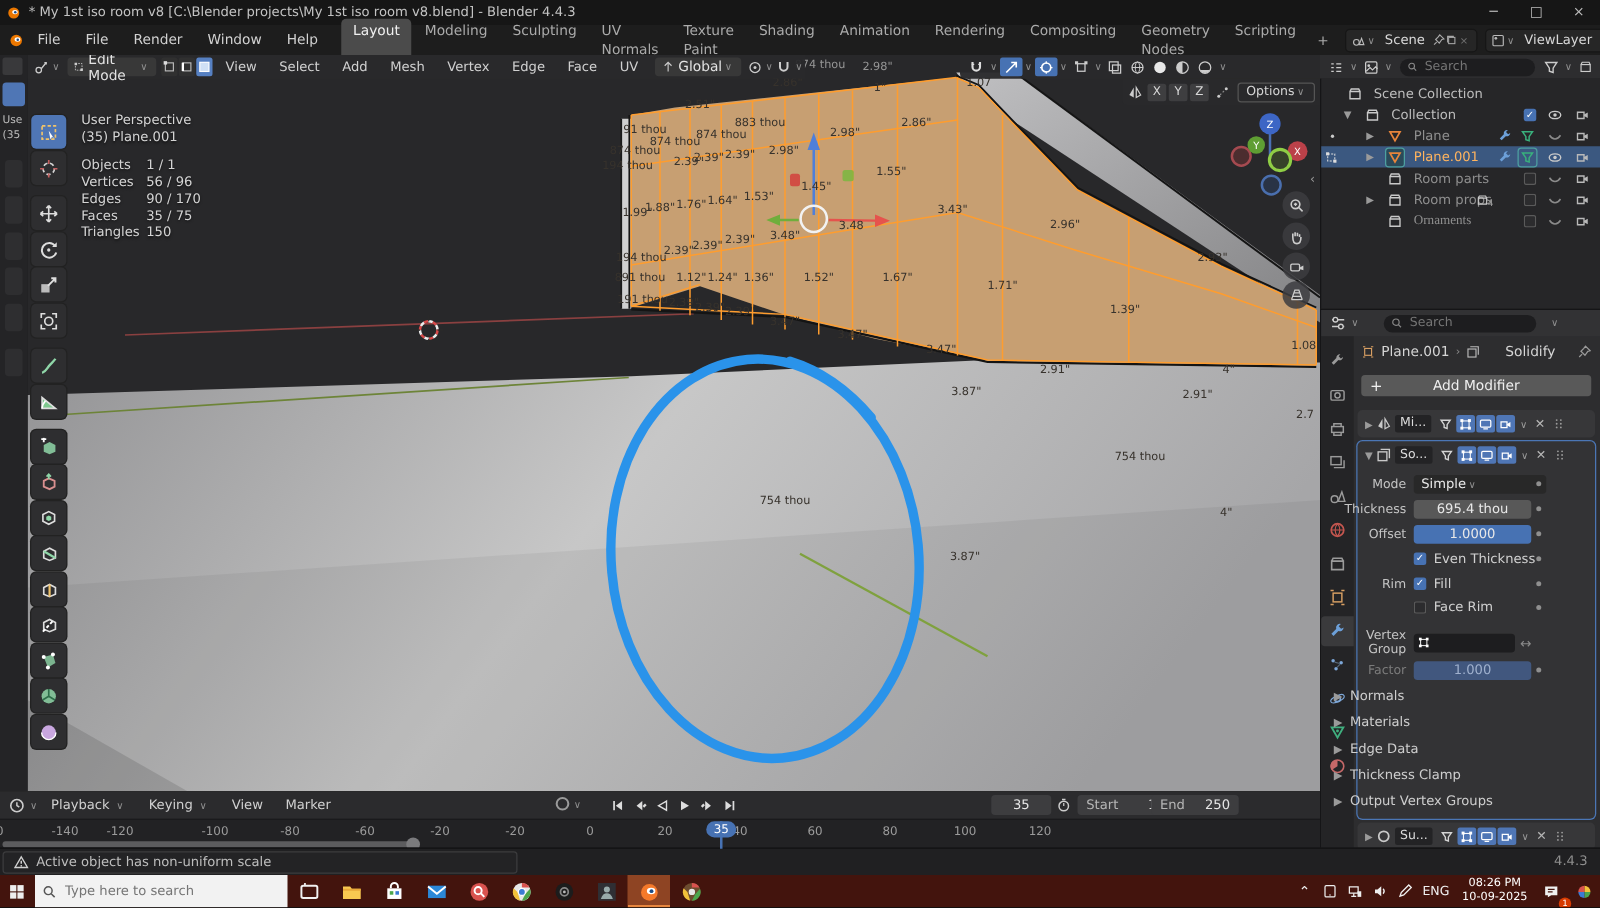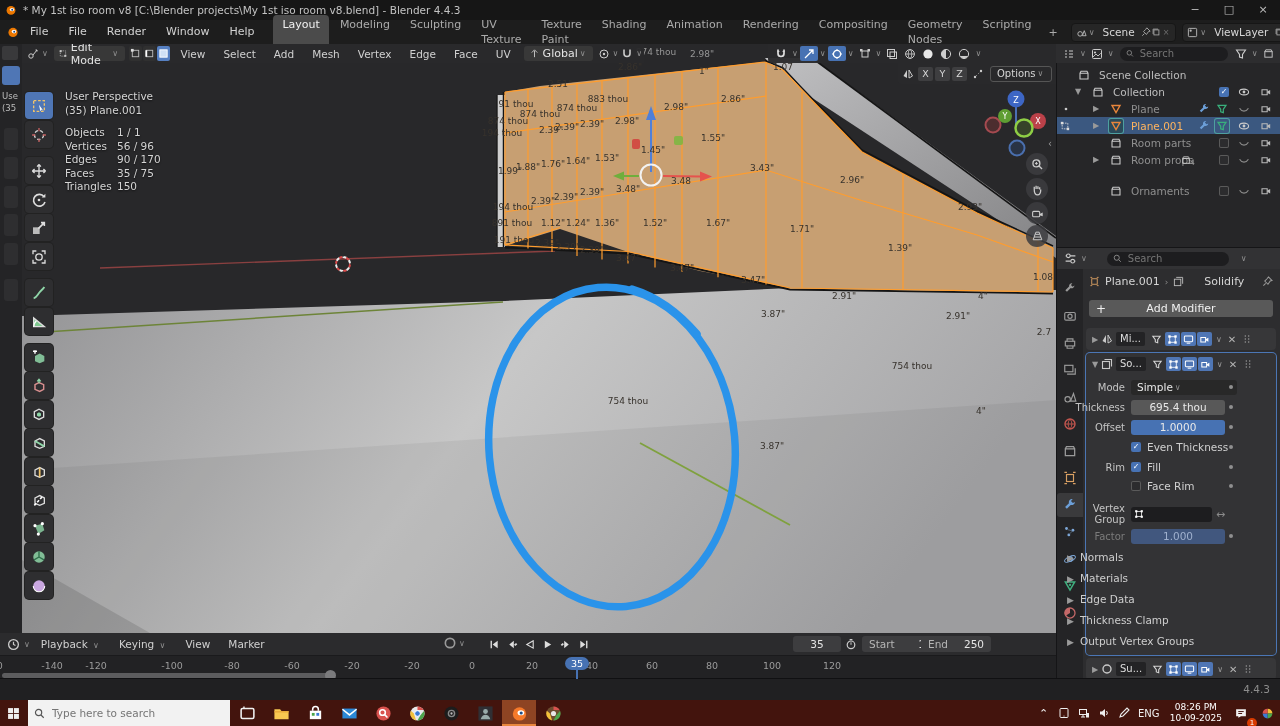--- a/index.html
+++ b/index.html
@@ -136,21 +136,21 @@
         <span class="tmenu">File</span>
         <span class="tmenu">File</span>
         <span class="tmenu">Render</span>
         <span class="tmenu">Window</span>
         <span class="tmenu">Help</span>
       </span>
     <span id="workspaces" style="display:flex;margin-left:8px">
         <span class="wstab active">Layout</span>
         <span class="wstab">Modeling</span>
         <span class="wstab">Sculpting</span>
-        <span class="wstab">UV Texture</span>
+        <span class="wstab">UV Normals</span>
         <span class="wstab">Texture Paint</span>
         <span class="wstab">Shading</span>
         <span class="wstab">Animation</span>
         <span class="wstab">Rendering</span>
         <span class="wstab">Compositing</span>
         <span class="wstab">Geometry Nodes</span>
         <span class="wstab">Scripting</span>
       </span>
     <span class="wsadd">+</span>
     <span style="flex:1"></span>
@@ -852,21 +852,21 @@
             <path d="M1.6 5.2c1.2 2 2.7 2.9 4.4 2.9s3.2-.9 4.4-2.9" fill="none" stroke="#8a8a8a" stroke-width="1.2"></path>
           </svg>
         </span>
         <span class="olic" style="left:202px">
           <svg width="12" height="12" viewBox="0 0 12 12">
             <path d="M2 3.8h5.2v5H2z" fill="none" stroke="#b9b9b9" stroke-width="1.1"></path>
             <path d="M7.2 5.6l3-1.6v4.4l-3-1.6" fill="#b9b9b9"></path>
           </svg>
         </span>
       </div>
-      <div class="olrow" style="top: 119px;">
+      <div class="olrow" style="top: 105px; font-family: Liberation Serif, serif;">
         <span class="olic" style="left:52px;">
           <svg width="12" height="12" viewBox="0 0 12 12">
             <path d="M2 4.2h8V10H2z M2 4.2l1-2h6l1 2" fill="none" stroke="#c9c9c9" stroke-width="1.1"></path>
           </svg>
         </span>
         <span class="lbl abs dim " style="left:70px">Ornaments</span>
         <span class="olic" style="left:160px">
           <span class="chkbx off"></span>
         </span>
         <span class="olic" style="left:180px">
@@ -1319,20 +1319,30 @@
         <span class="tick" style="left: 532px;">20</span>
         <span class="tick" style="left: 592px;">40</span>
         <span class="tick" style="left: 652px;">60</span>
         <span class="tick" style="left: 712px;">80</span>
         <span class="tick" style="left: 772px;">100</span>
         <span class="tick" style="left: 832px;">120</span>
       </div>
   </div>
 
   <div id="statusbar">
+    <div id="statusmsg">
+      <span class="ico" style="margin-right:6px">
+          <svg width="12" height="12" viewBox="0 0 12 12">
+            <path d="M6 1.5L11 10H1z" fill="none" stroke="#cfcfcf" stroke-width="1.1"></path>
+            <line x1="6" y1="4.5" x2="6" y2="7" stroke="#cfcfcf" stroke-width="1.2"></line>
+            <circle cx="6" cy="8.6" r=".7" fill="#cfcfcf"></circle>
+          </svg>
+        </span>
+      <span>Active object has non-uniform scale</span>
+    </div>
     <span id="version">4.4.3</span>
   </div>
 
   <div id="taskbar">
     <div class="tbico" style="width:26px">
       <svg width="13" height="13" viewBox="0 0 12 12">
           <rect x="1" y="1" width="4.6" height="4.6" fill="#eee"></rect>
           <rect x="6.4" y="1" width="4.6" height="4.6" fill="#eee"></rect>
           <rect x="1" y="6.4" width="4.6" height="4.6" fill="#eee"></rect>
           <rect x="6.4" y="6.4" width="4.6" height="4.6" fill="#eee"></rect>

